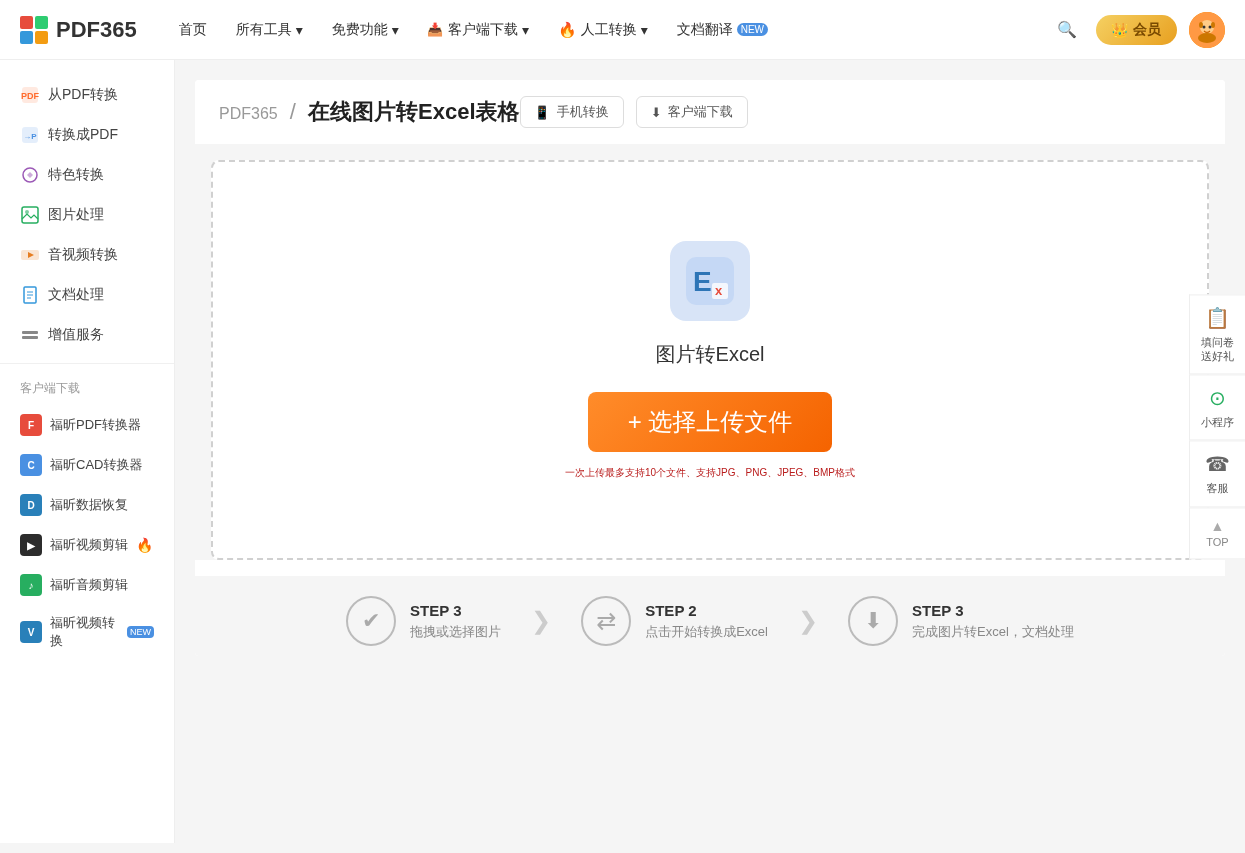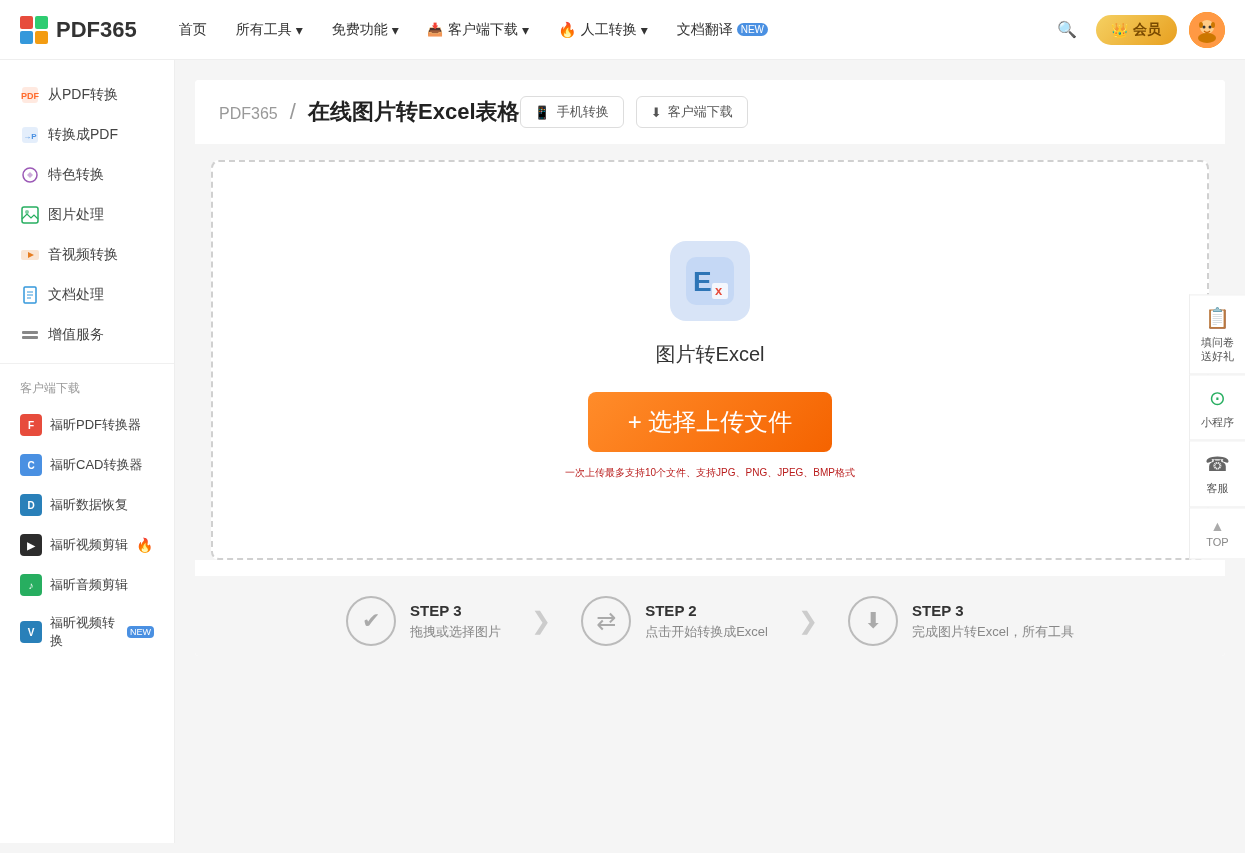--- a/index.html
+++ b/index.html
@@ -600,21 +600,21 @@
             <p>点击开始转换成Excel</p>
           </div>
         </div>
         <div class="step-arrow">❯</div>
         <div class="step-item">
           <div class="step-icon">
             <span style="font-size:22px;color:#aaa">⬇</span>
           </div>
           <div class="step-text">
             <h4>STEP 3</h4>
-            <p>完成图片转Excel，所有工具</p>
+            <p>完成图片转Excel，文档处理</p>
           </div>
         </div>
       </div>
     </div>
   </main>
 </div>
 
 <div class="float-panel">
   <div class="float-btn">
     <span class="f-icon">📋</span>

